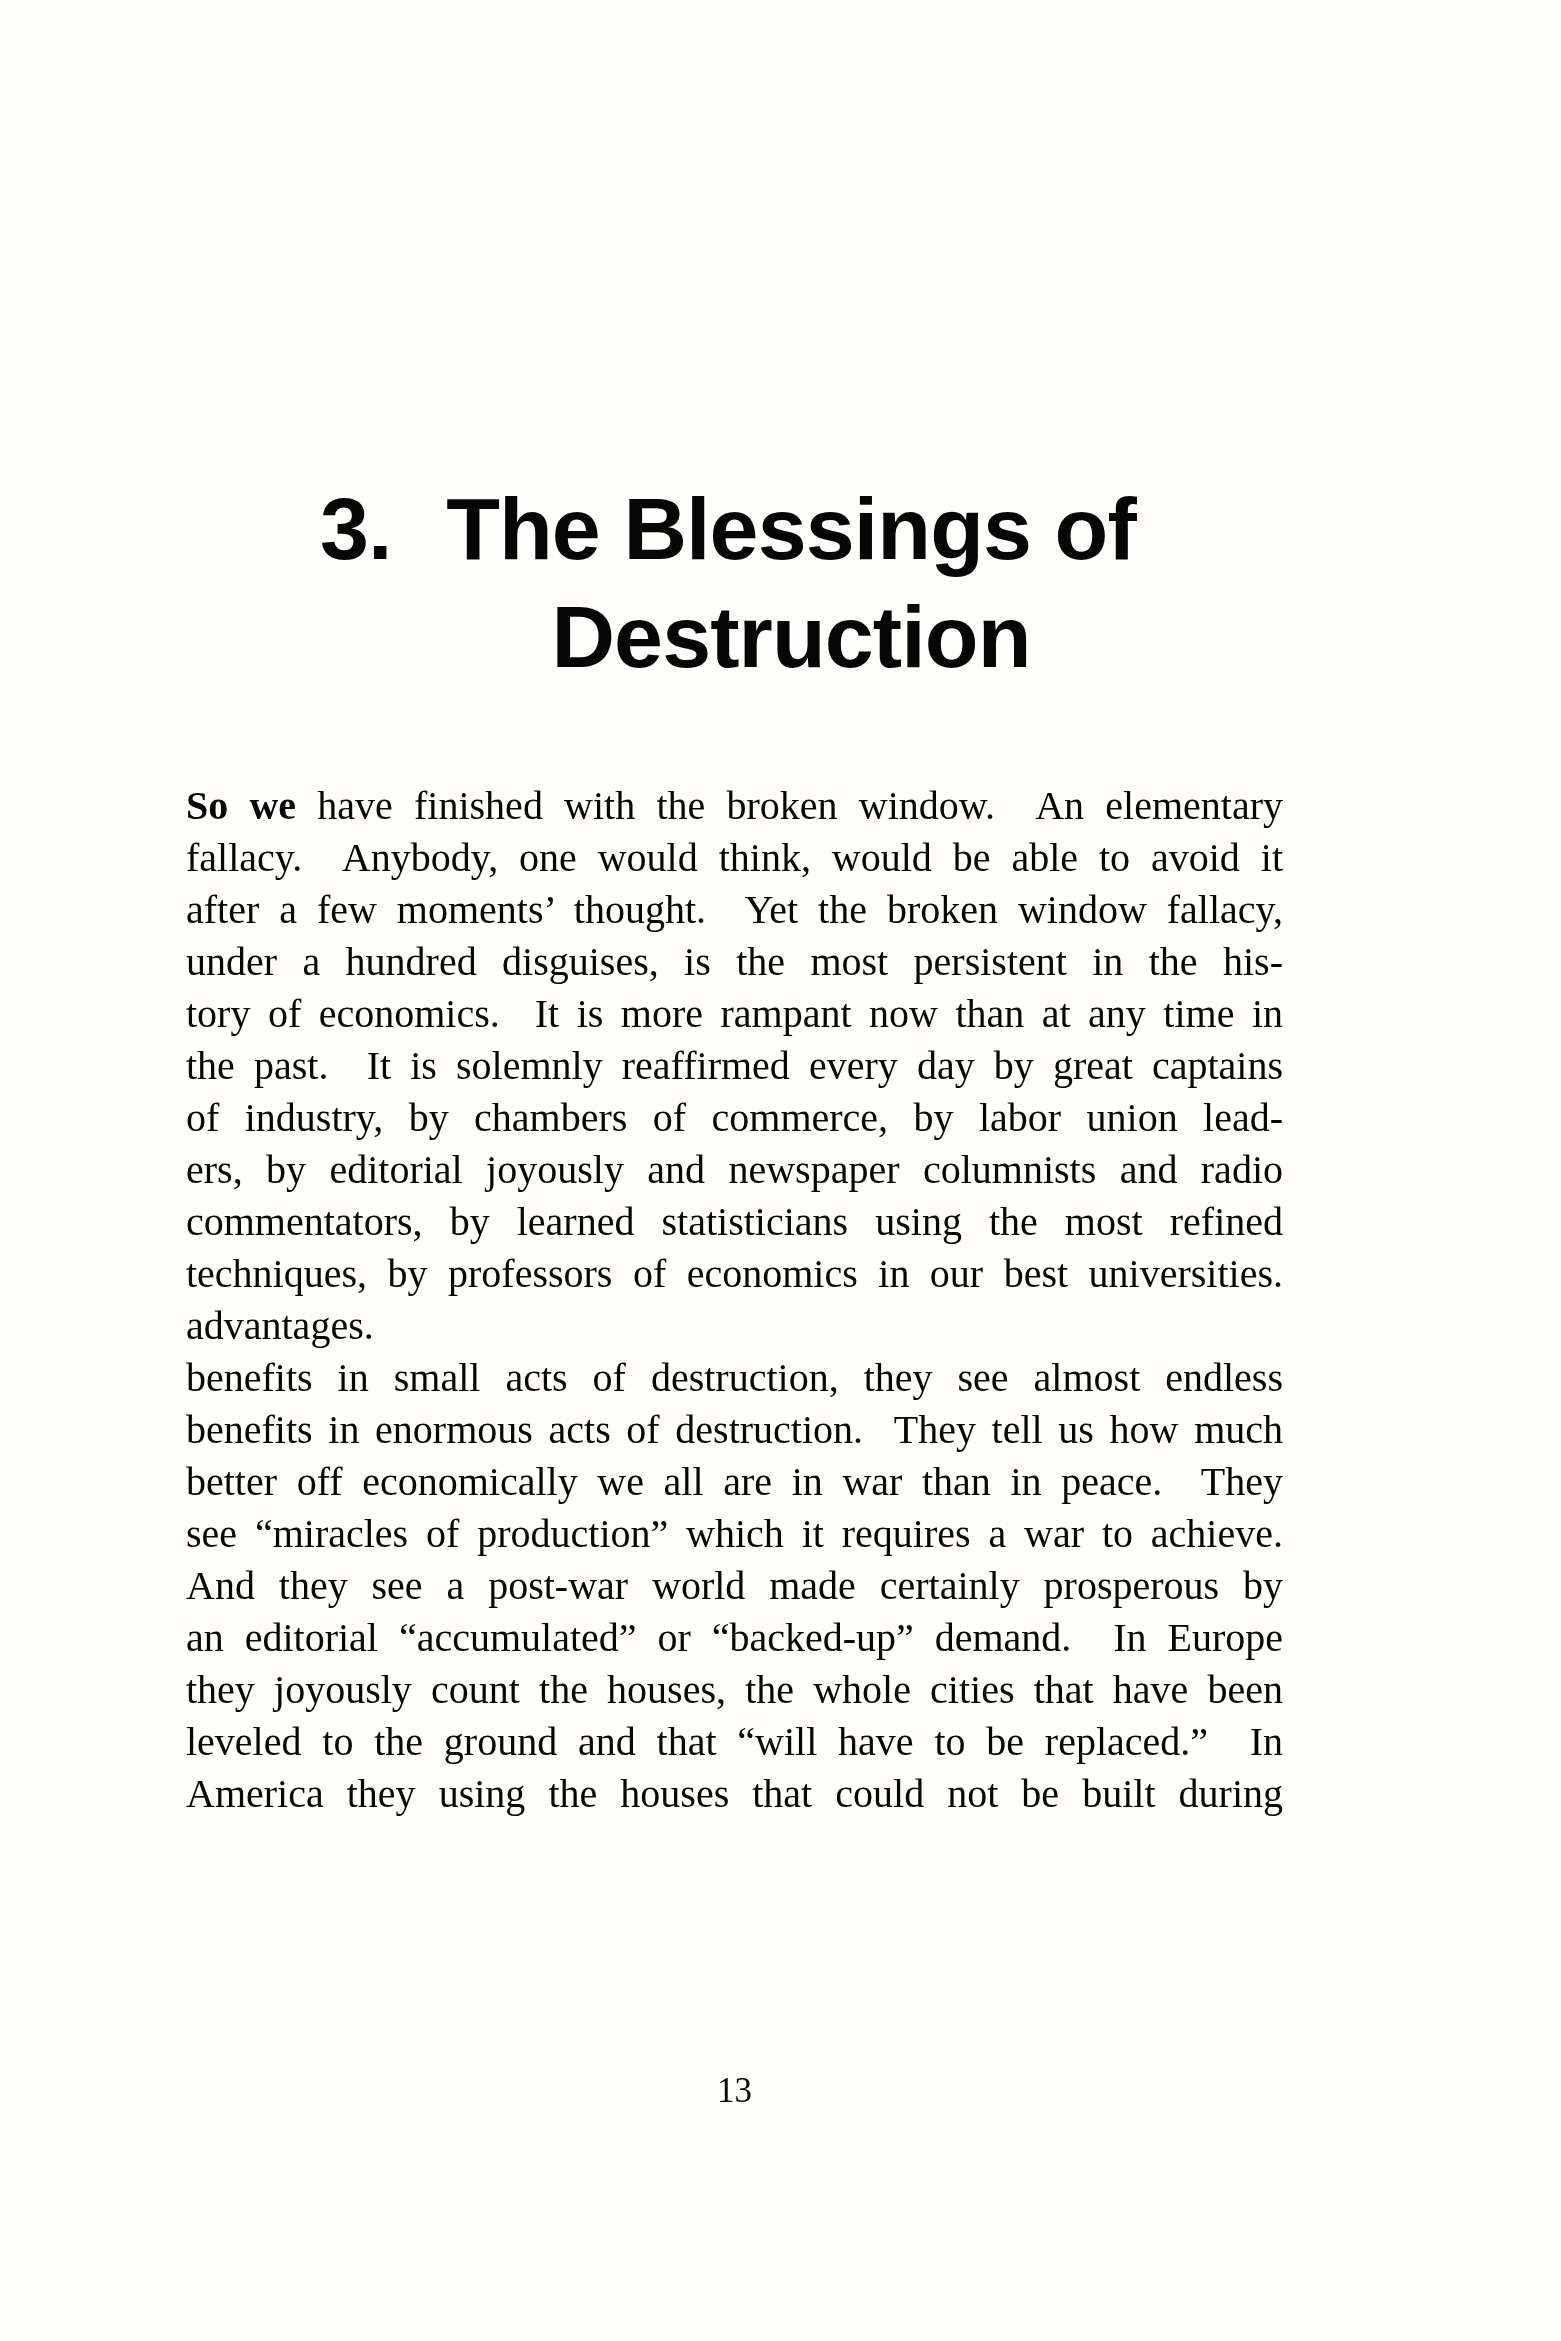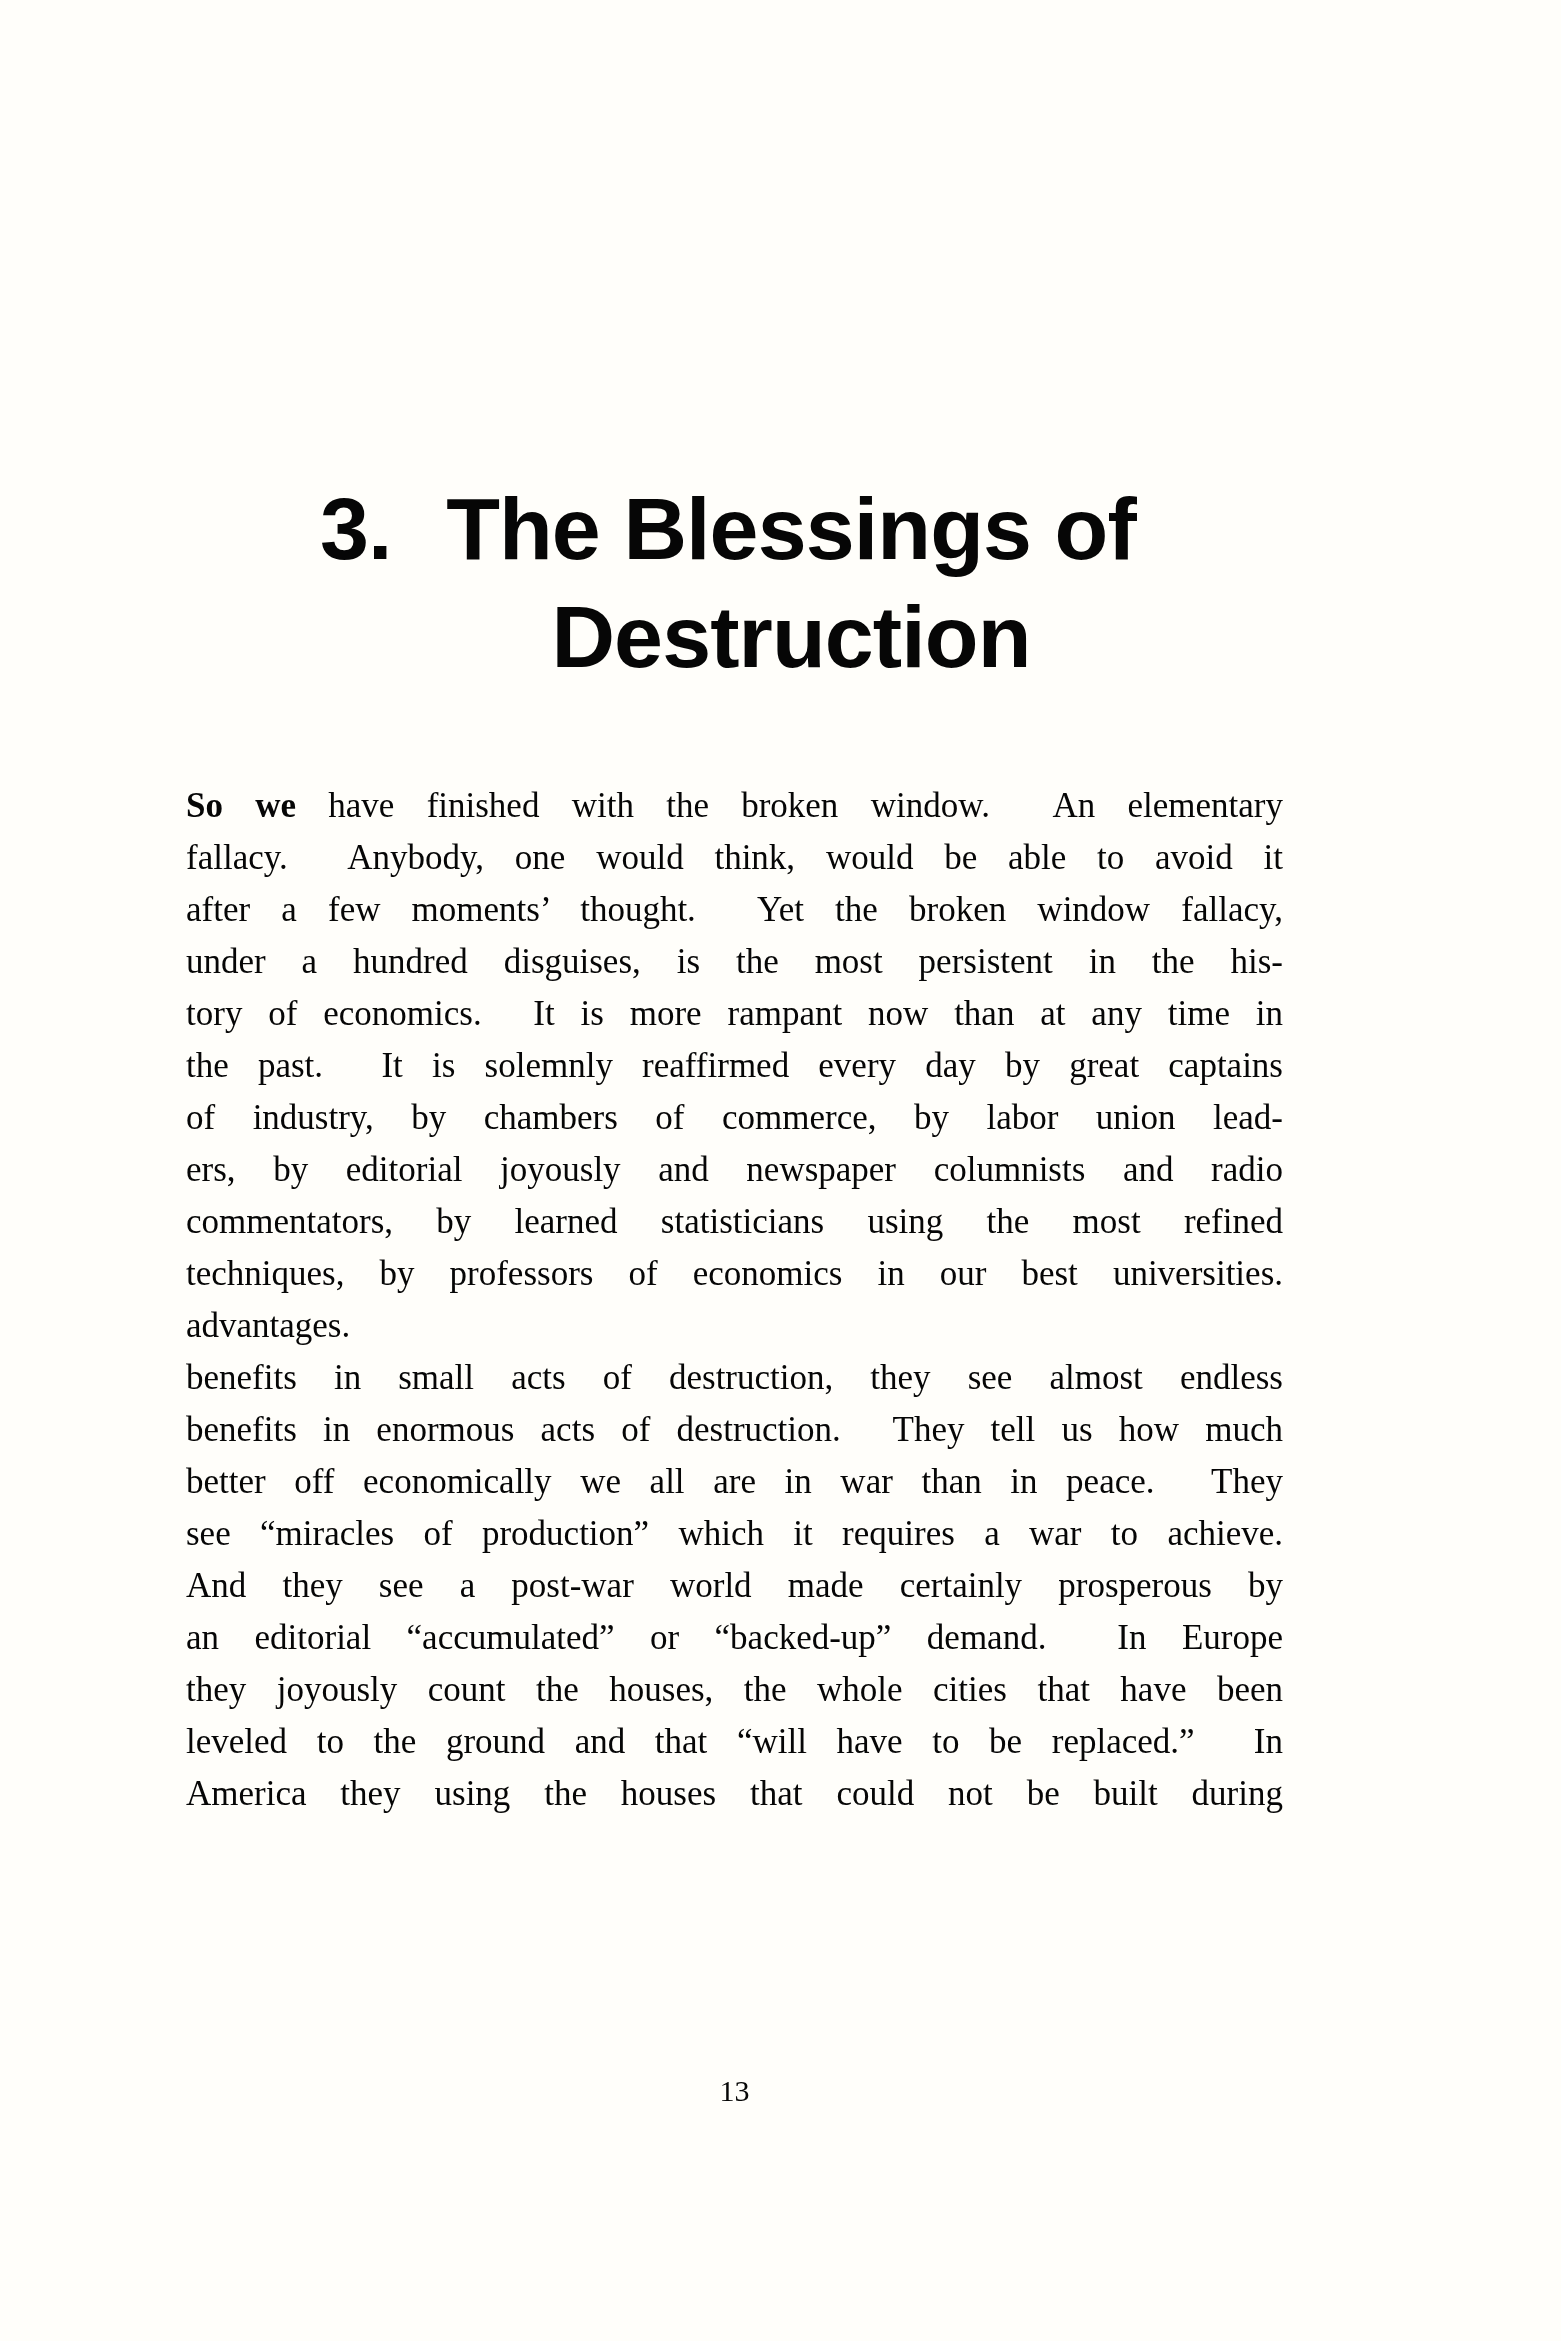--- a/index.html
+++ b/index.html
@@ -35,21 +35,21 @@
     top: 0;
   }
 
   
   .text-block {
     position: absolute;
     left: 186px;
     top: 780px;
     width: 1097px;
     font-family: "Liberation Serif", serif;
-    font-size: 35px;
+    font-size: 40px;
     line-height: 52px;
   }
   .line {
     height: 52px;
     text-align: justify;
     text-align-last: justify;
     white-space: pre-wrap;
     overflow: hidden;
   }
   .line.flush {
@@ -63,21 +63,21 @@
   }
 
   
   .page-number {
     position: absolute;
     left: 186px;
     top: 2065px;
     width: 1097px;
     text-align: center;
     font-family: "Liberation Serif", serif;
-    font-size: 30px;
+    font-size: 35px;
     line-height: 52px;
   }
 </style>
 </head>
 <body style="background: rgb(255, 254, 250); color: rgb(6, 6, 6);">
 
 <div>
 
   <h1 class="chapter-title"><span class="chapter-number">3.</span><span>The Blessings of</span><br><span>Destruction</span></h1>
 

